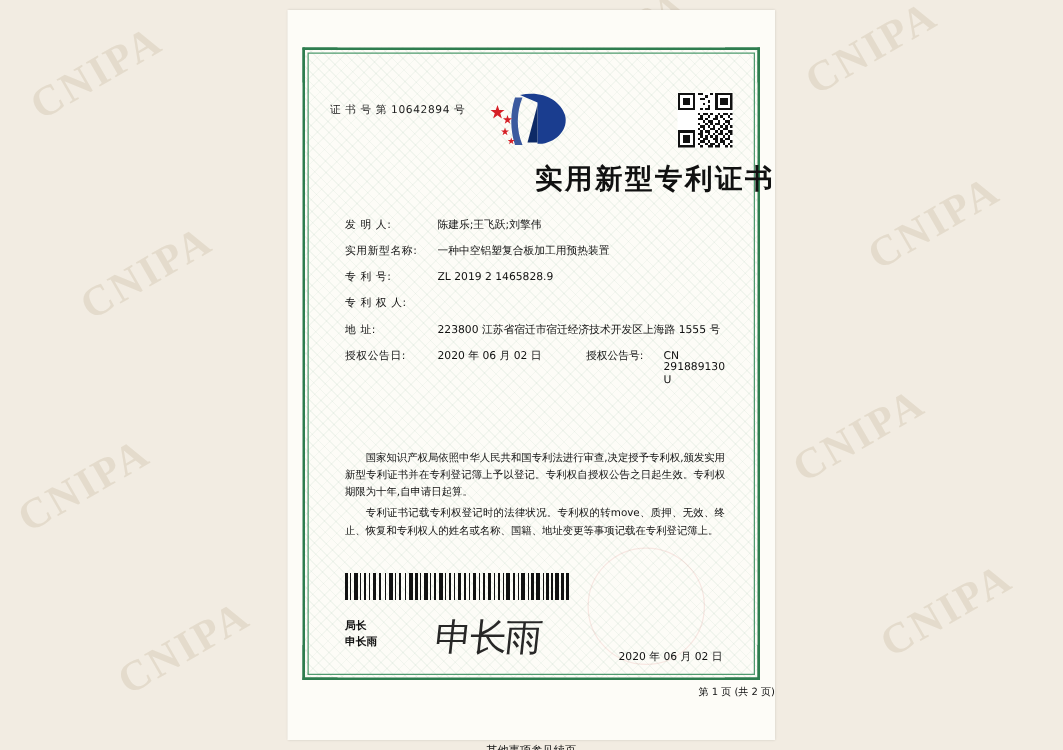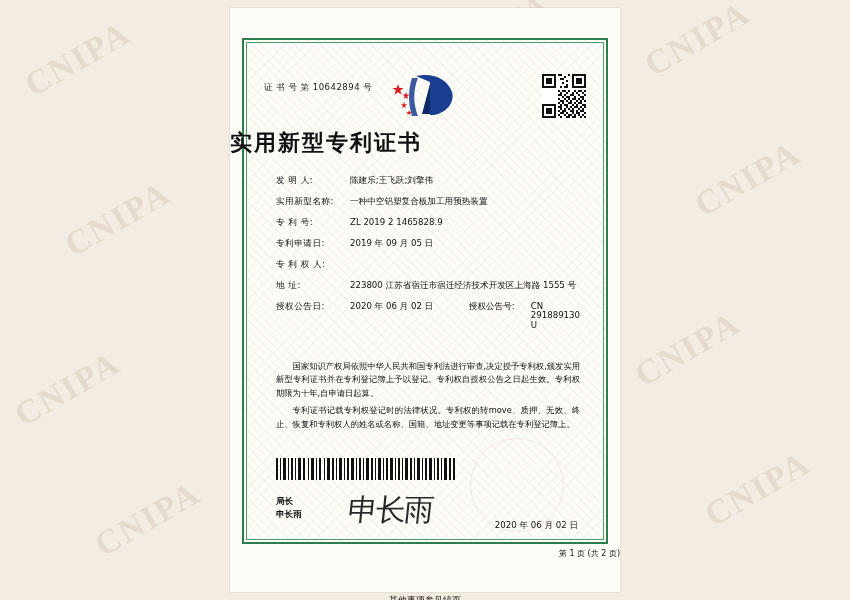--- a/index.html
+++ b/index.html
@@ -62,21 +62,21 @@
     position:absolute;right:34px;top:66px;width:44px;height:44px;
     background:#fff;
   }
   .qr svg{display:block;}
   .logo{
     position:absolute;left:50%;top:62px;transform:translateX(-50%);
     width:86px;height:52px;
   }
   .title{
     position:absolute;left:0;right:0;top:120px;
-    text-align:left;
+    text-align:right;
     font-family:"DejaVu Serif","Liberation Serif",serif;
     font-weight:700;
     font-size:22px;
     color:#111;
     letter-spacing:2px;
   }
   .fields{
     position:absolute;left:46px;top:168px;right:40px;
     font-size:8.6px;color:#111;line-height:1.1;
   }
@@ -270,24 +270,20 @@
     </div>
     <div class="frow">
       <div class="flabel">实用新型名称:</div>
       <div class="fval">一种中空铝塑复合板加工用预热装置</div>
     </div>
     <div class="frow">
       <div class="flabel">专 利 号:</div>
       <div class="fval">ZL 2019 2 1465828.9</div>
     </div>
     <div class="frow">
-      <div class="flabel">专利申请日:</div>
-      <div class="fval">2019 年 09 月 05 日</div>
-    </div>
-    <div class="frow">
       <div class="flabel">专 利 权 人:</div>
     </div>
     <div class="frow">
       <div class="flabel">地 址:</div>
       <div class="fval">223800 江苏省宿迁市宿迁经济技术开发区上海路 1555 号</div>
     </div>
     <div class="frow two">
       <div class="flabel">授权公告日:</div>
       <div style="width:118px;">2020 年 06 月 02 日</div>
       <div class="flabel2">授权公告号:</div>

